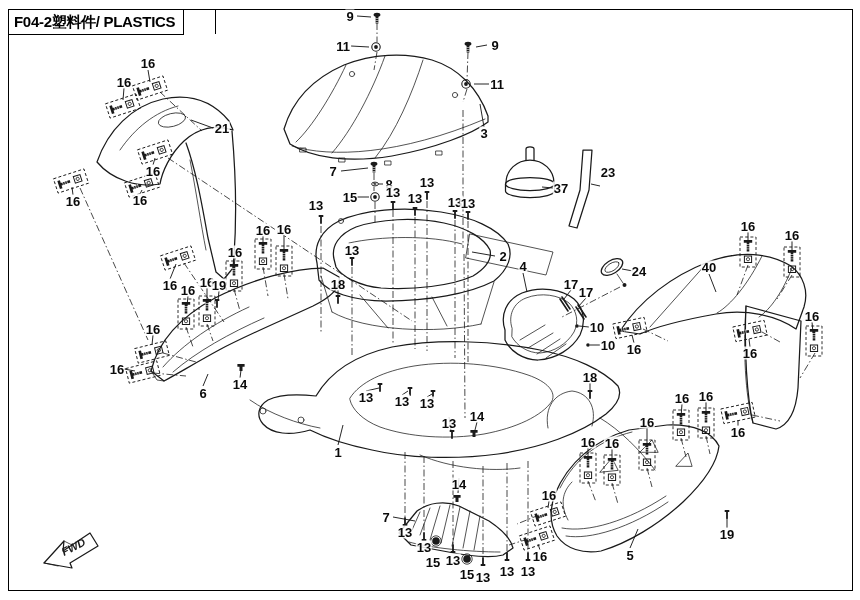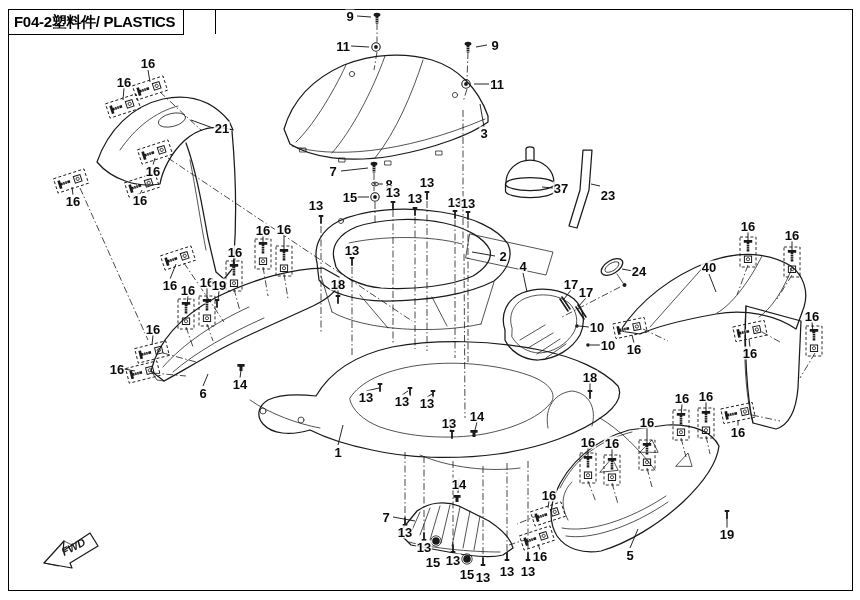--- a/index.html
+++ b/index.html
@@ -375,21 +375,21 @@
       <div class="callout" style="left: 350px; top: 197px;">15</div>
       <div class="callout" style="left: 316px; top: 205px;">13</div>
       <div class="callout" style="left: 352px; top: 250px;">13</div>
       <div class="callout" style="left: 393px; top: 192px;">13</div>
       <div class="callout" style="left: 415px; top: 198px;">13</div>
       <div class="callout" style="left: 427px; top: 182px;">13</div>
       <div class="callout" style="left: 455px; top: 202px;">13</div>
       <div class="callout" style="left: 468px; top: 203px;">13</div>
       <div class="callout" style="left: 503px; top: 256px;">2</div>
       <div class="callout" style="left: 561px; top: 188px;">37</div>
-      <div class="callout" style="left: 608px; top: 195px; text-align: right;">23</div>
+      <div class="callout" style="left: 608px; top: 172px; text-align: right;">23</div>
       <div class="callout" style="left: 639px; top: 271px;">24</div>
       <div class="callout" style="left: 709px; top: 267px;">40</div>
       <div class="callout" style="left: 523px; top: 266px;">4</div>
       <div class="callout" style="left: 571px; top: 284px;">17</div>
       <div class="callout" style="left: 586px; top: 292px;">17</div>
       <div class="callout" style="left: 597px; top: 327px;">10</div>
       <div class="callout" style="left: 608px; top: 345px;">10</div>
       <div class="callout" style="left: 338px; top: 284px;">18</div>
       <div class="callout" style="left: 590px; top: 377px;">18</div>
       <div class="callout" style="left: 263px; top: 230px;">16</div>

